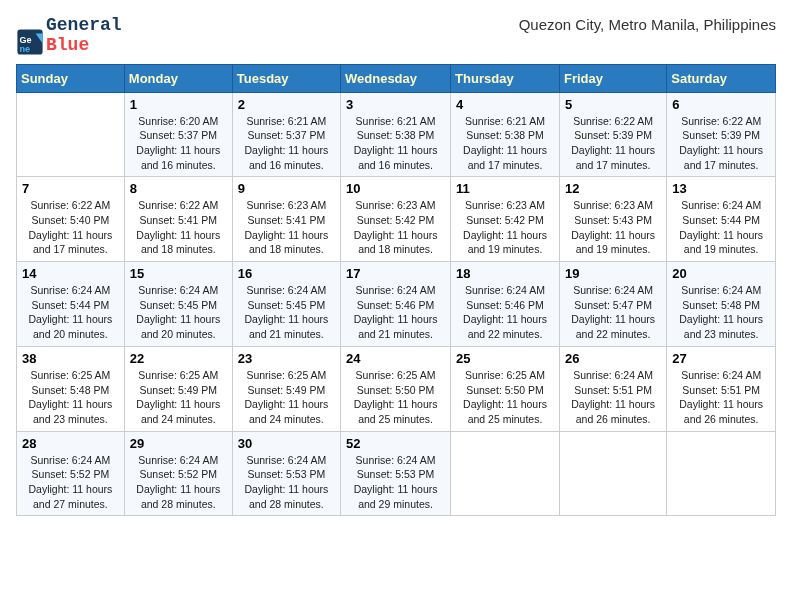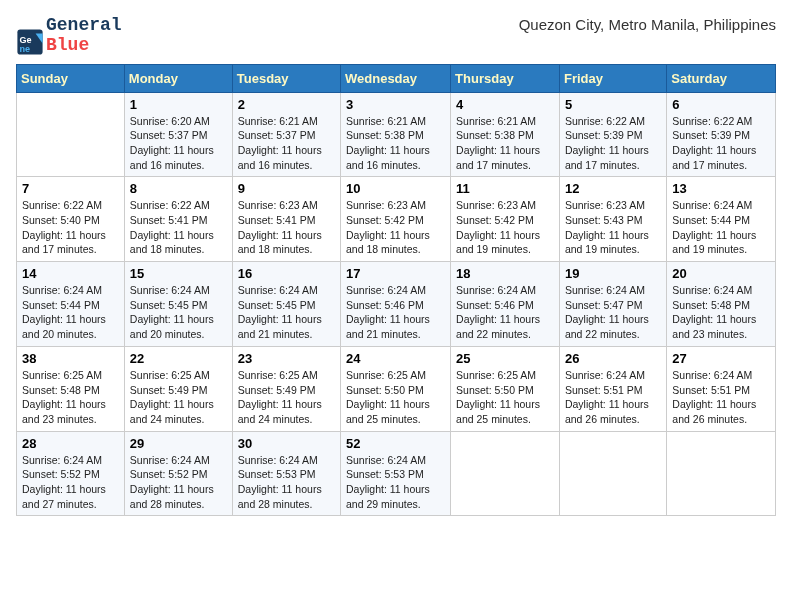--- a/index.html
+++ b/index.html
@@ -75,20 +75,21 @@
     .day-num {
       font-weight: bold;
       font-size: 13px;
       display: block;
       margin-bottom: 2px;
     }
     .day-info {
       color: #222;
       font-size: 10.5px;
       line-height: 1.4;
+      text-align: center;
     }
     .empty-cell {
       background: #fff !important;
     }
   </style>
 </head>
 <body>
 
 <div class="header">
   <div class="logo">

